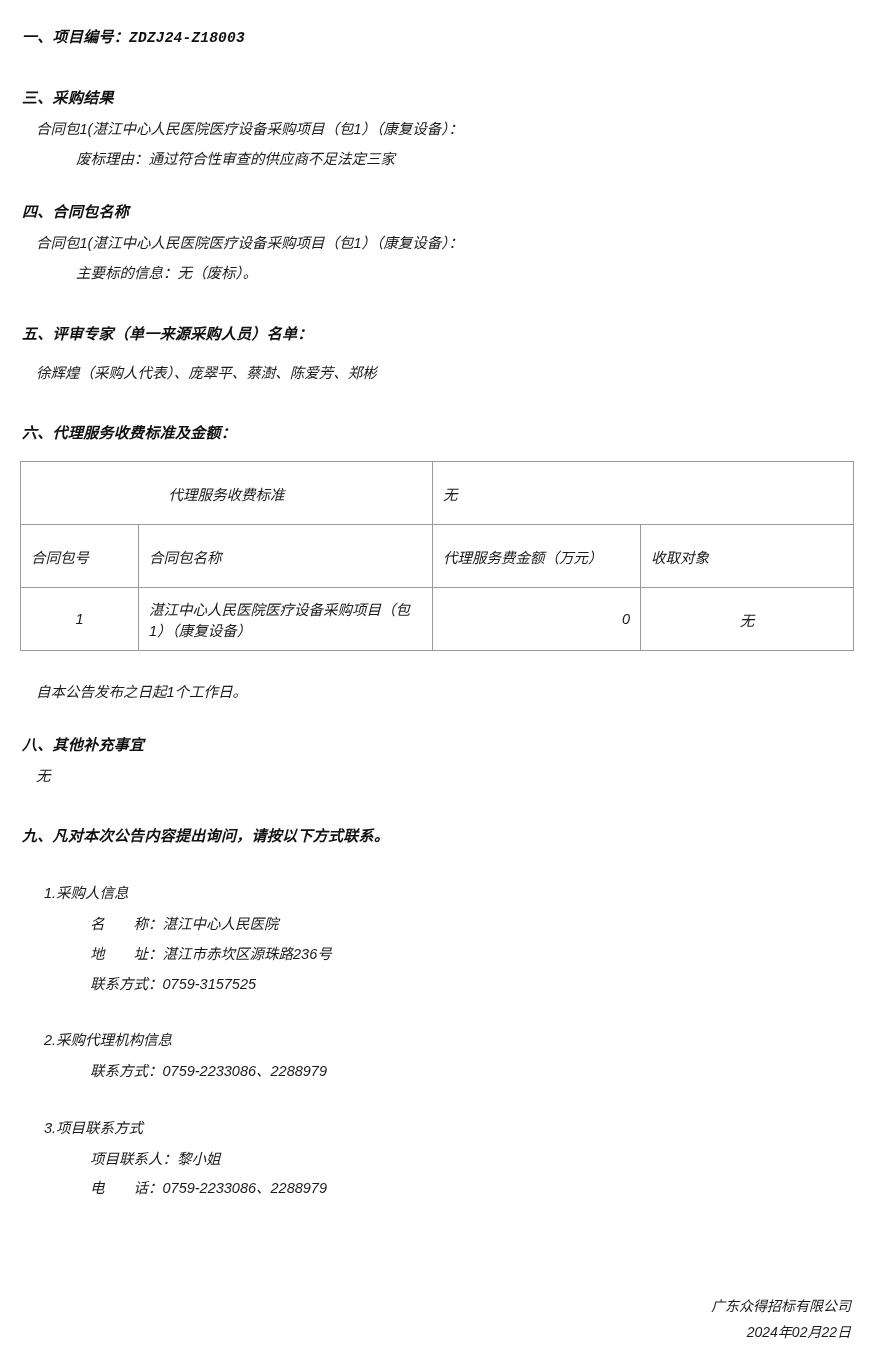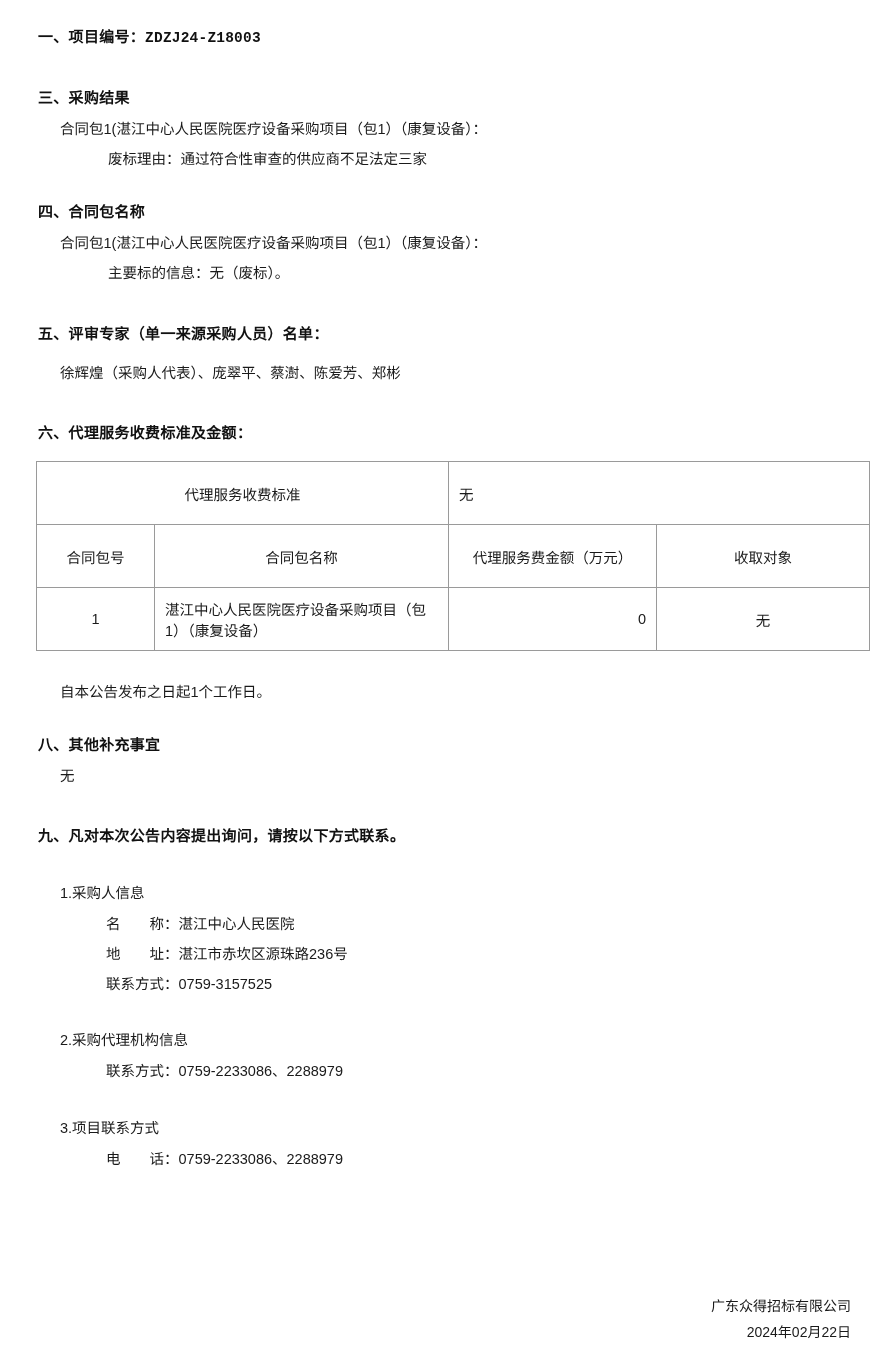--- a/index.html
+++ b/index.html
@@ -13,66 +13,67 @@
     font-family: "Liberation Sans", "DejaVu Sans", sans-serif;
     color: #1a1a1a;
     font-size: 14.5px;
     -webkit-font-smoothing: antialiased;
   }
   .page {
     position: relative;
     width: 873px;
     min-height: 1362px;
     box-sizing: border-box;
-    padding: 18px 20px 10px 36px;
+    padding: 18px 20px 10px 20px;
+    font-style: italic;
   }
   .sec {
     margin: 0 0 10px 0;
   }
   .sec-head {
     font-weight: bold;
     font-size: 15px;
     letter-spacing: 0.3px;
     padding: 7px 0 7px 2px;
     color: #111;
   }
   .mono-id {
     font-family: "Liberation Mono", "DejaVu Sans Mono", monospace;
     font-weight: bold;
     font-size: 14.5px;
     letter-spacing: 0.2px;
   }
   .body-line {
     padding: 4px 0 4px 0;
-    margin-left: 24px;
+    margin-left: 16px;
     line-height: 1.55;
   }
   .body-line.indent2 {
-    margin-left: 72px;
+    margin-left: 56px;
   }
   .spacer-sm { height: 8px; }
   .spacer-md { height: 16px; }
 
   table.fee {
     border-collapse: collapse;
     width: 833px;
     margin: 12px 18px 6px 0;
     table-layout: fixed;
   }
   table.fee td, table.fee th {
     border: 1px solid #9a9a9a;
     padding: 9px 10px;
     font-size: 14.5px;
     font-weight: normal;
     vertical-align: middle;
   }
   .c-center { text-align: center; }
   .c-left { text-align: left; }
   .c-right { text-align: right; }
-  .h-row td { text-align: center; }
+  .h-row td { text-align: left; }
   .row-tall td { height: 44px; }
   .title-cell { font-size: 15px; }
 
   .contact-block {
     margin-left: 24px;
   }
   .contact-item {
     padding: 5px 0;
     line-height: 1.5;
     margin-top: 26px;
@@ -190,20 +191,21 @@
       <div class="contact-sub"><span class="lbl-spaced">联系方式：</span><span>0759-3157525</span></div>
     </div>
 
     <div class="contact-block">
       <div class="contact-item">2.采购代理机构信息</div>
       <div class="contact-sub"><span class="lbl-spaced">联系方式：</span><span>0759-2233086、2288979</span></div>
     </div>
 
     <div class="contact-block">
       <div class="contact-item">3.项目联系方式</div>
+      <div class="contact-sub"><span>项目联系人：</span><span>黎小姐</span></div>
       <div class="contact-sub"><span class="lbl-spaced">电　　话：</span><span>0759-2233086、2288979</span></div>
     </div>
   </div>
 
   <div class="footer">
     <div>广东众得招标有限公司</div>
     <div>2024年02月22日</div>
   </div>
 
 </div>

